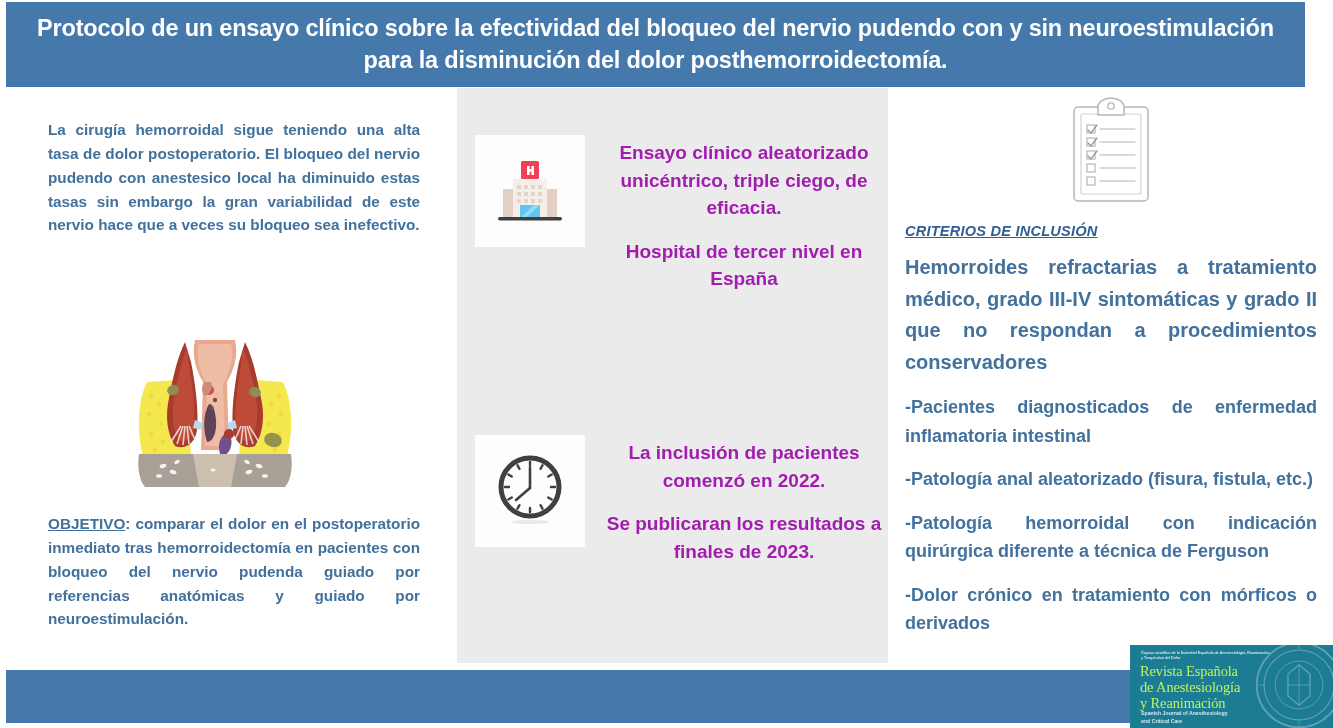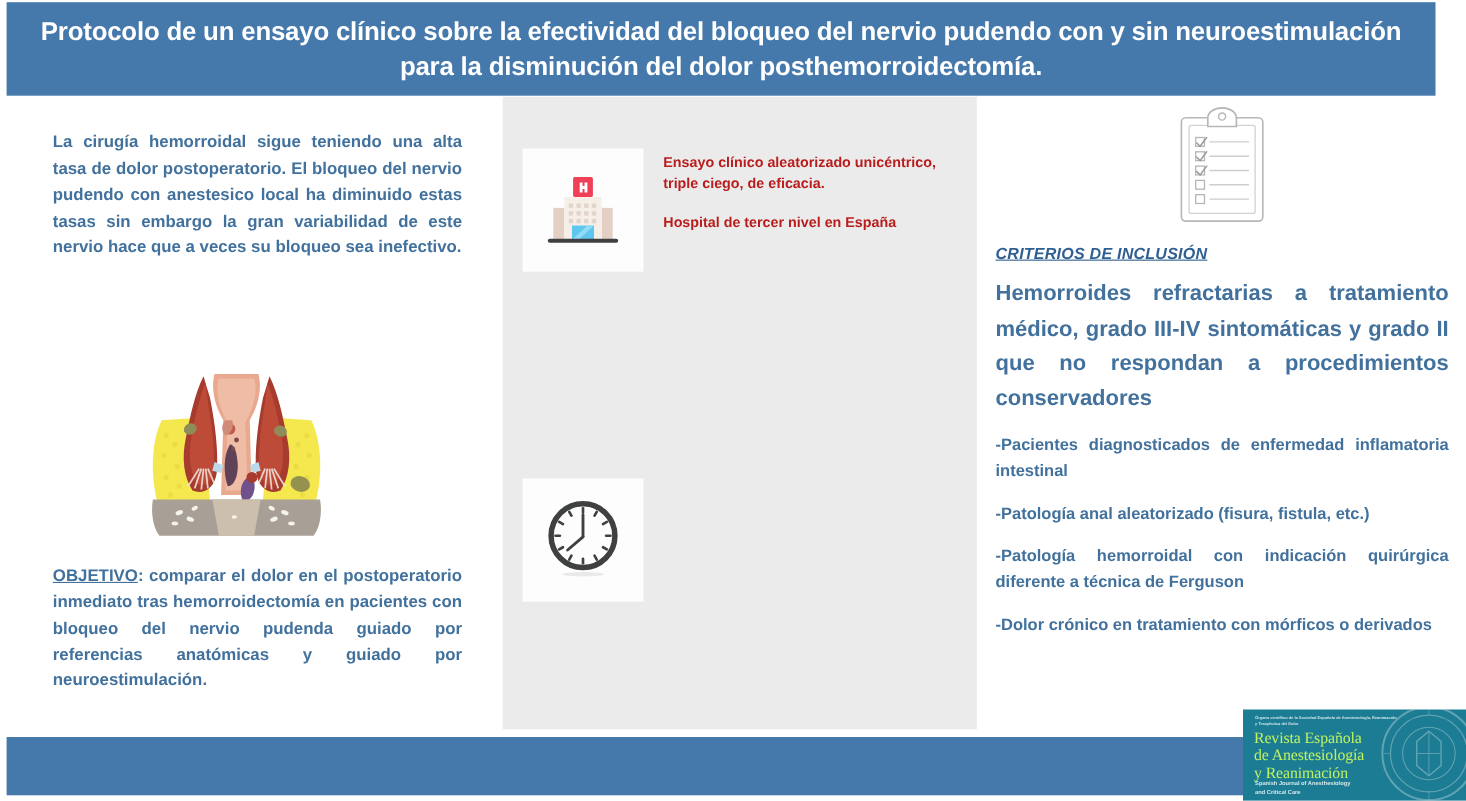--- a/index.html
+++ b/index.html
@@ -127,25 +127,25 @@
     flex: 0 0 110px;
     position: relative;
     display: flex;
     align-items: center;
     justify-content: center;
   }
   .mid-block.b2 .icon-card { height: 112px; }
 
   .mid-text {
     flex: 1;
-    color: #b91c1c;
-    font-size: 13px;
+    color: #a21caf;
+    font-size: 19px;
     font-weight: bold;
     line-height: 1.45;
-    text-align: left;
+    text-align: center;
     padding-left: 18px;
     padding-top: 4px;
   }
   .mid-text p + p { margin-top: 16px; }
 
   
   .clipboard-wrap {
     width: 100%;
     display: flex;
     justify-content: center;
@@ -164,21 +164,21 @@
   .crit-para {
     color: #41719c;
     font-size: 20px;
     font-weight: bold;
     line-height: 1.58;
     text-align: justify;
     margin-bottom: 15px;
   }
   .crit-item {
     color: #41719c;
-    font-size: 15px;
+    font-size: 18px;
     font-weight: bold;
     line-height: 1.58;
     text-align: justify;
     margin-bottom: 15px;
   }
   .crit-item.last { text-align: left; }
   #inclusion-head { margin-top: 13px; }
   #exclusion-head { margin-top: 0; }
 
   
@@ -393,20 +393,24 @@
           <line x1="26.5" y1="15.3" x2="28.5" y2="18.8"></line>
         </g>
 
         <line x1="39" y1="38" x2="39" y2="18" stroke="#3f4040" stroke-width="2.6" stroke-linecap="round"></line>
 
         <line x1="39" y1="38" x2="25" y2="50" stroke="#3f4040" stroke-width="2.6" stroke-linecap="round"></line>
 
         <ellipse cx="39" cy="72" rx="19" ry="2" fill="#e9e9e9"></ellipse>
       </svg>
     </div>
+    <div class="mid-text">
+      <p>La inclusión de pacientes comenzó en 2022.</p>
+      <p>Se publicaran los resultados a finales de 2023.</p>
+    </div>
   </div>
 
 </div>
 
 <div class="col-right">
 
   <div class="clipboard-wrap">
     <svg width="92" height="108" viewBox="0 0 92 108">
 
       <rect x="9" y="10" width="74" height="94" rx="4" fill="#ffffff" stroke="#b7b7b7" stroke-width="1.5"></rect>

